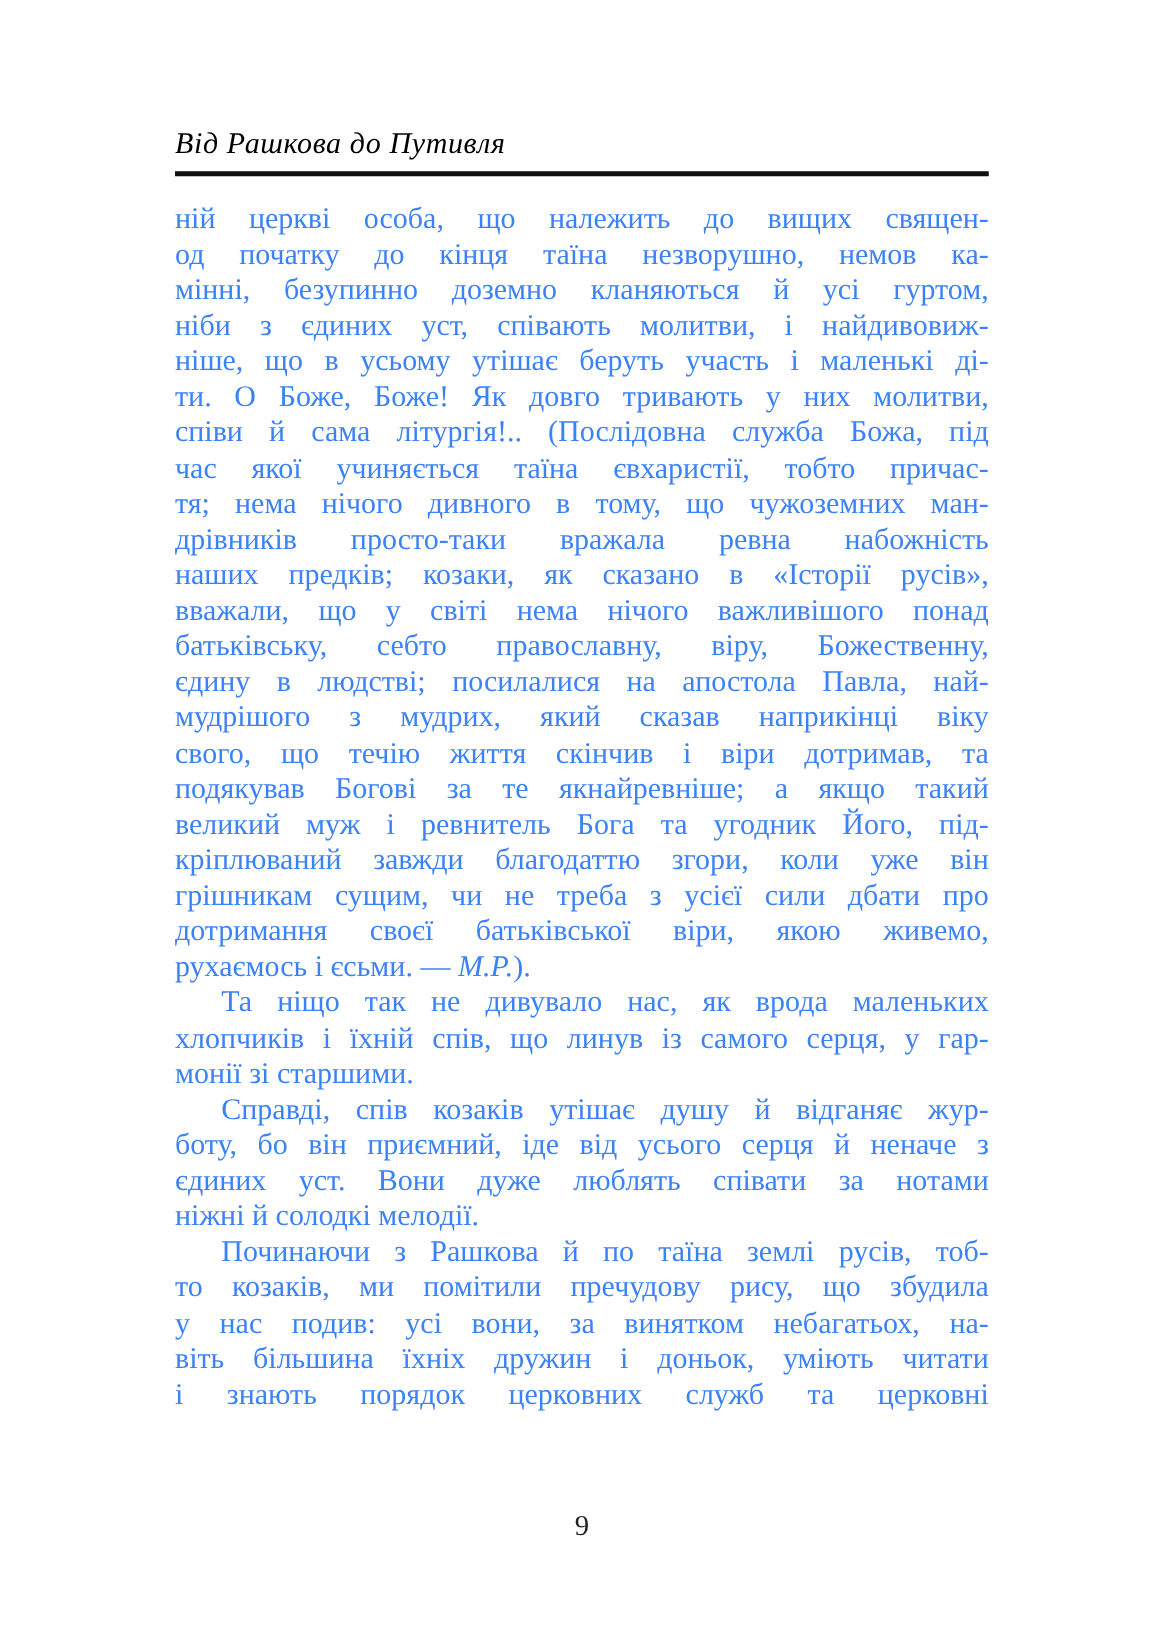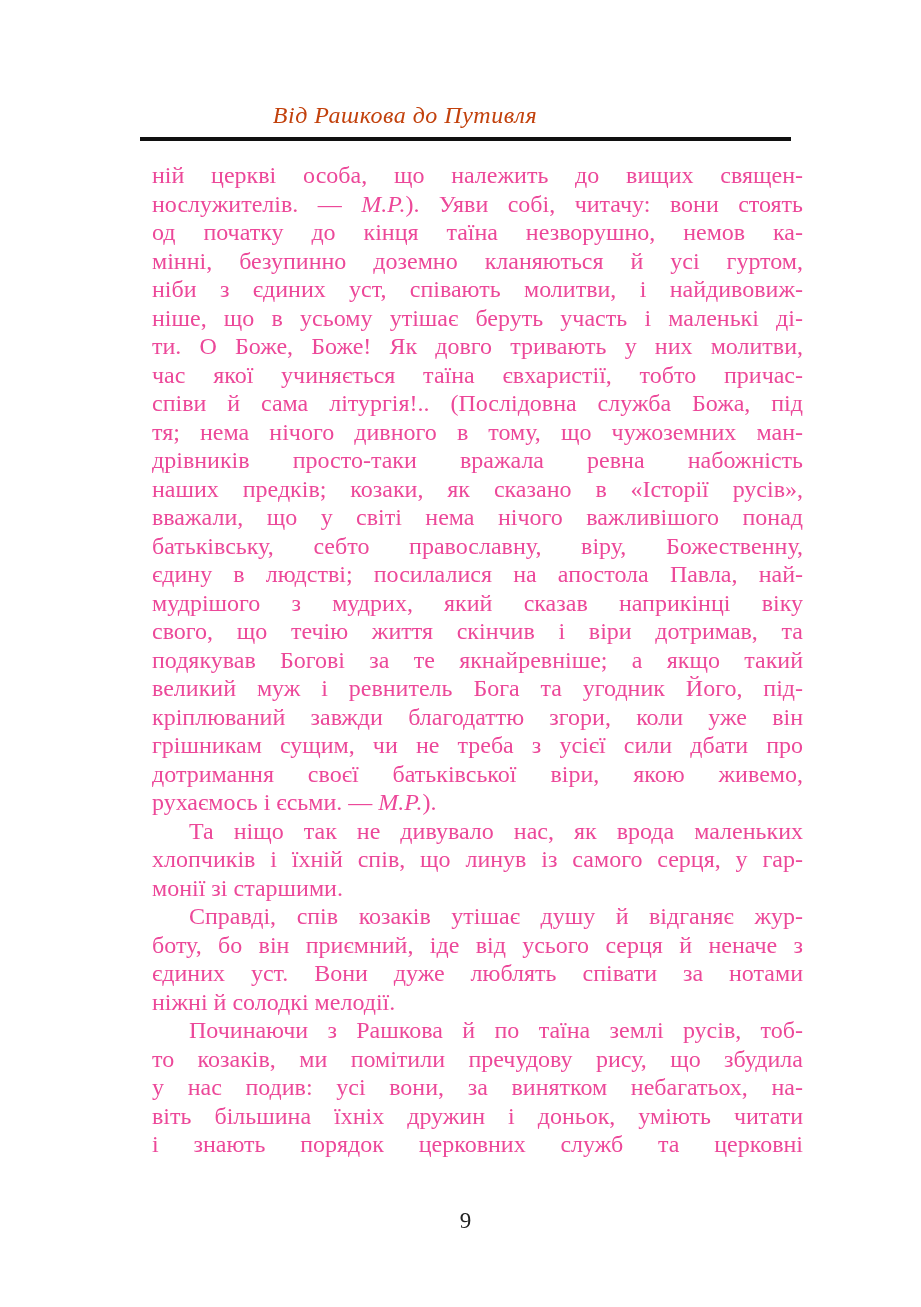--- a/index.html
+++ b/index.html
@@ -14,42 +14,41 @@
     background: #ffffff;
     font-family: "Liberation Serif", "DejaVu Serif", serif;
     color: #151515;
     overflow: hidden;
   }
   .running-head {
     position: absolute;
     top: 100px;
     left: 140px;
     width: 530px;
-    text-align: center;
     font-style: italic;
     font-size: 24px;
     line-height: 30px;
     letter-spacing: 0.5px;
-    color: #c2410c;
+    color: #000000;
   }
   .head-rule {
     position: absolute;
     top: 137px;
     left: 140px;
     width: 651px;
     height: 4px;
     background: #101010;
   }
   .body-text {
     position: absolute;
     top: 161px;
-    left: 152px;
+    left: 140px;
     width: 651px;
     font-size: 24px;
-    color: #ec4899;
+    color: #3b82f6;
     font-family: Liberation Serif, serif;
   }
   .line {
     height: 28.5px;
     line-height: 28.5px;
     text-align: justify;
     text-align-last: justify;
     overflow: hidden;
   }
   .line.last {
@@ -76,28 +75,27 @@
 <body>
 
 <div class="page">
 
   <div class="running-head">Від Рашкова до Путивля</div>
 
   <div class="head-rule"></div>
 
   <div class="body-text">
     <div class="line">ній церкві особа, що належить до вищих священ-</div>
-    <div class="line"><span>нослужителів. — </span><span class="it">М.Р.</span><span>). Уяви собі, читачу: вони стоять</span></div>
     <div class="line">од початку до кінця таїна незворушно, немов ка-</div>
     <div class="line">мінні, безупинно доземно кланяються й усі гуртом,</div>
     <div class="line">ніби з єдиних уст, співають молитви, і найдивовиж-</div>
     <div class="line">ніше, що в усьому утішає беруть участь і маленькі ді-</div>
     <div class="line">ти. О Боже, Боже! Як довго тривають у них молитви,</div>
+    <div class="line">співи й сама літургія!.. (Послідовна служба Божа, під</div>
     <div class="line">час якої учиняється таїна євхаристії, тобто причас-</div>
-    <div class="line">співи й сама літургія!.. (Послідовна служба Божа, під</div>
     <div class="line">тя; нема нічого дивного в тому, що чужоземних ман-</div>
     <div class="line">дрівників просто-таки вражала ревна набожність</div>
     <div class="line">наших предків; козаки, як сказано в «Історії русів»,</div>
     <div class="line">вважали, що у світі нема нічого важливішого понад</div>
     <div class="line">батьківську, себто православну, віру, Божественну,</div>
     <div class="line">єдину в людстві; посилалися на апостола Павла, най-</div>
     <div class="line">мудрішого з мудрих, який сказав наприкінці віку</div>
     <div class="line">свого, що течію життя скінчив і віри дотримав, та</div>
     <div class="line">подякував Богові за те якнайревніше; а якщо такий</div>
     <div class="line">великий муж і ревнитель Бога та угодник Його, під-</div>

